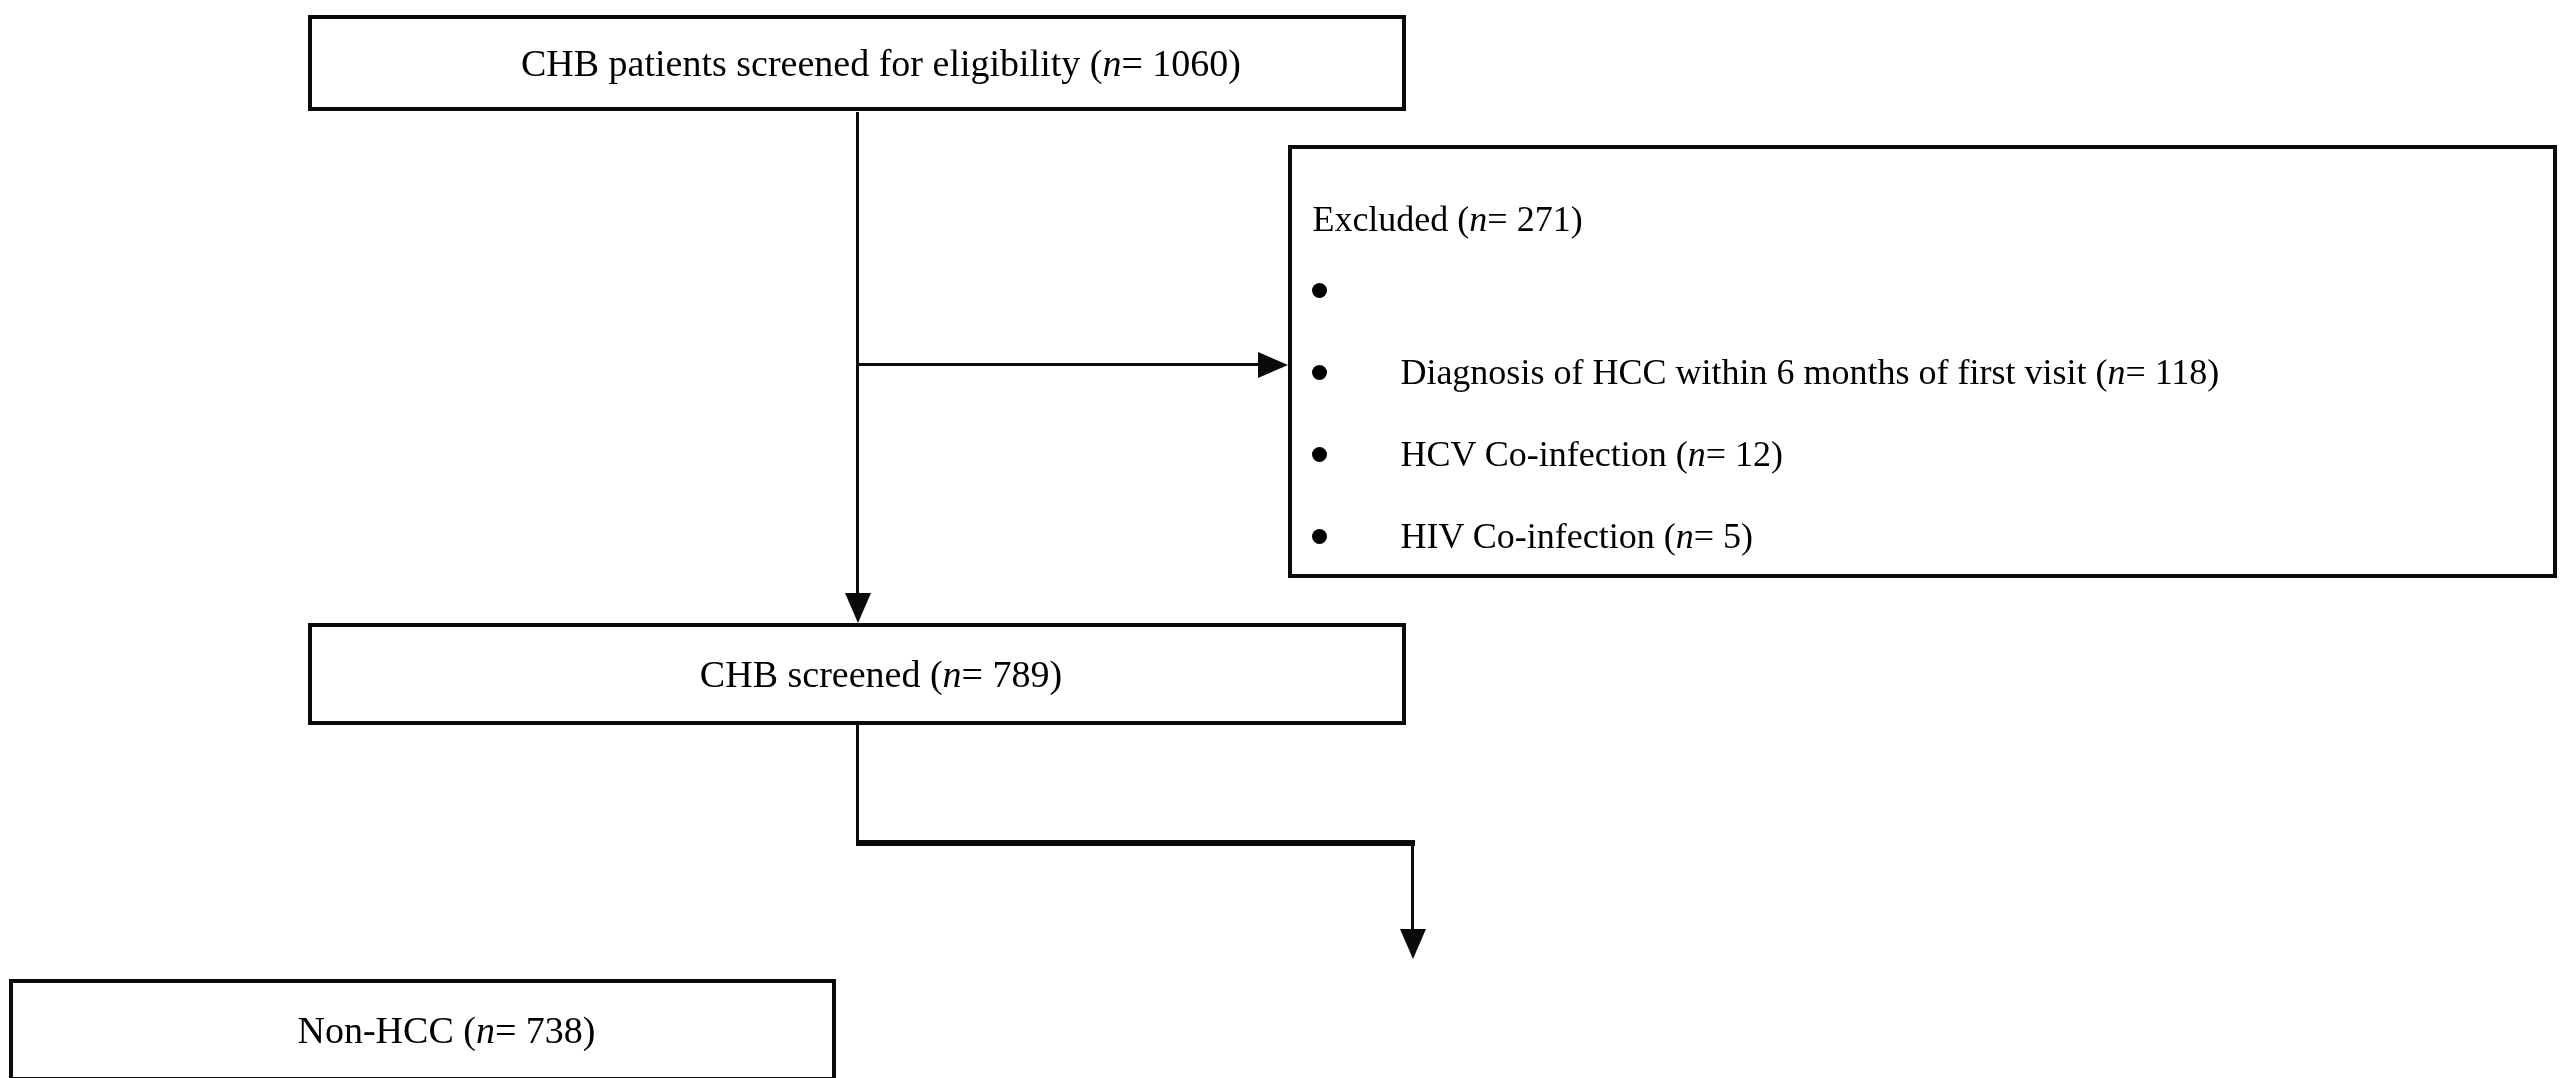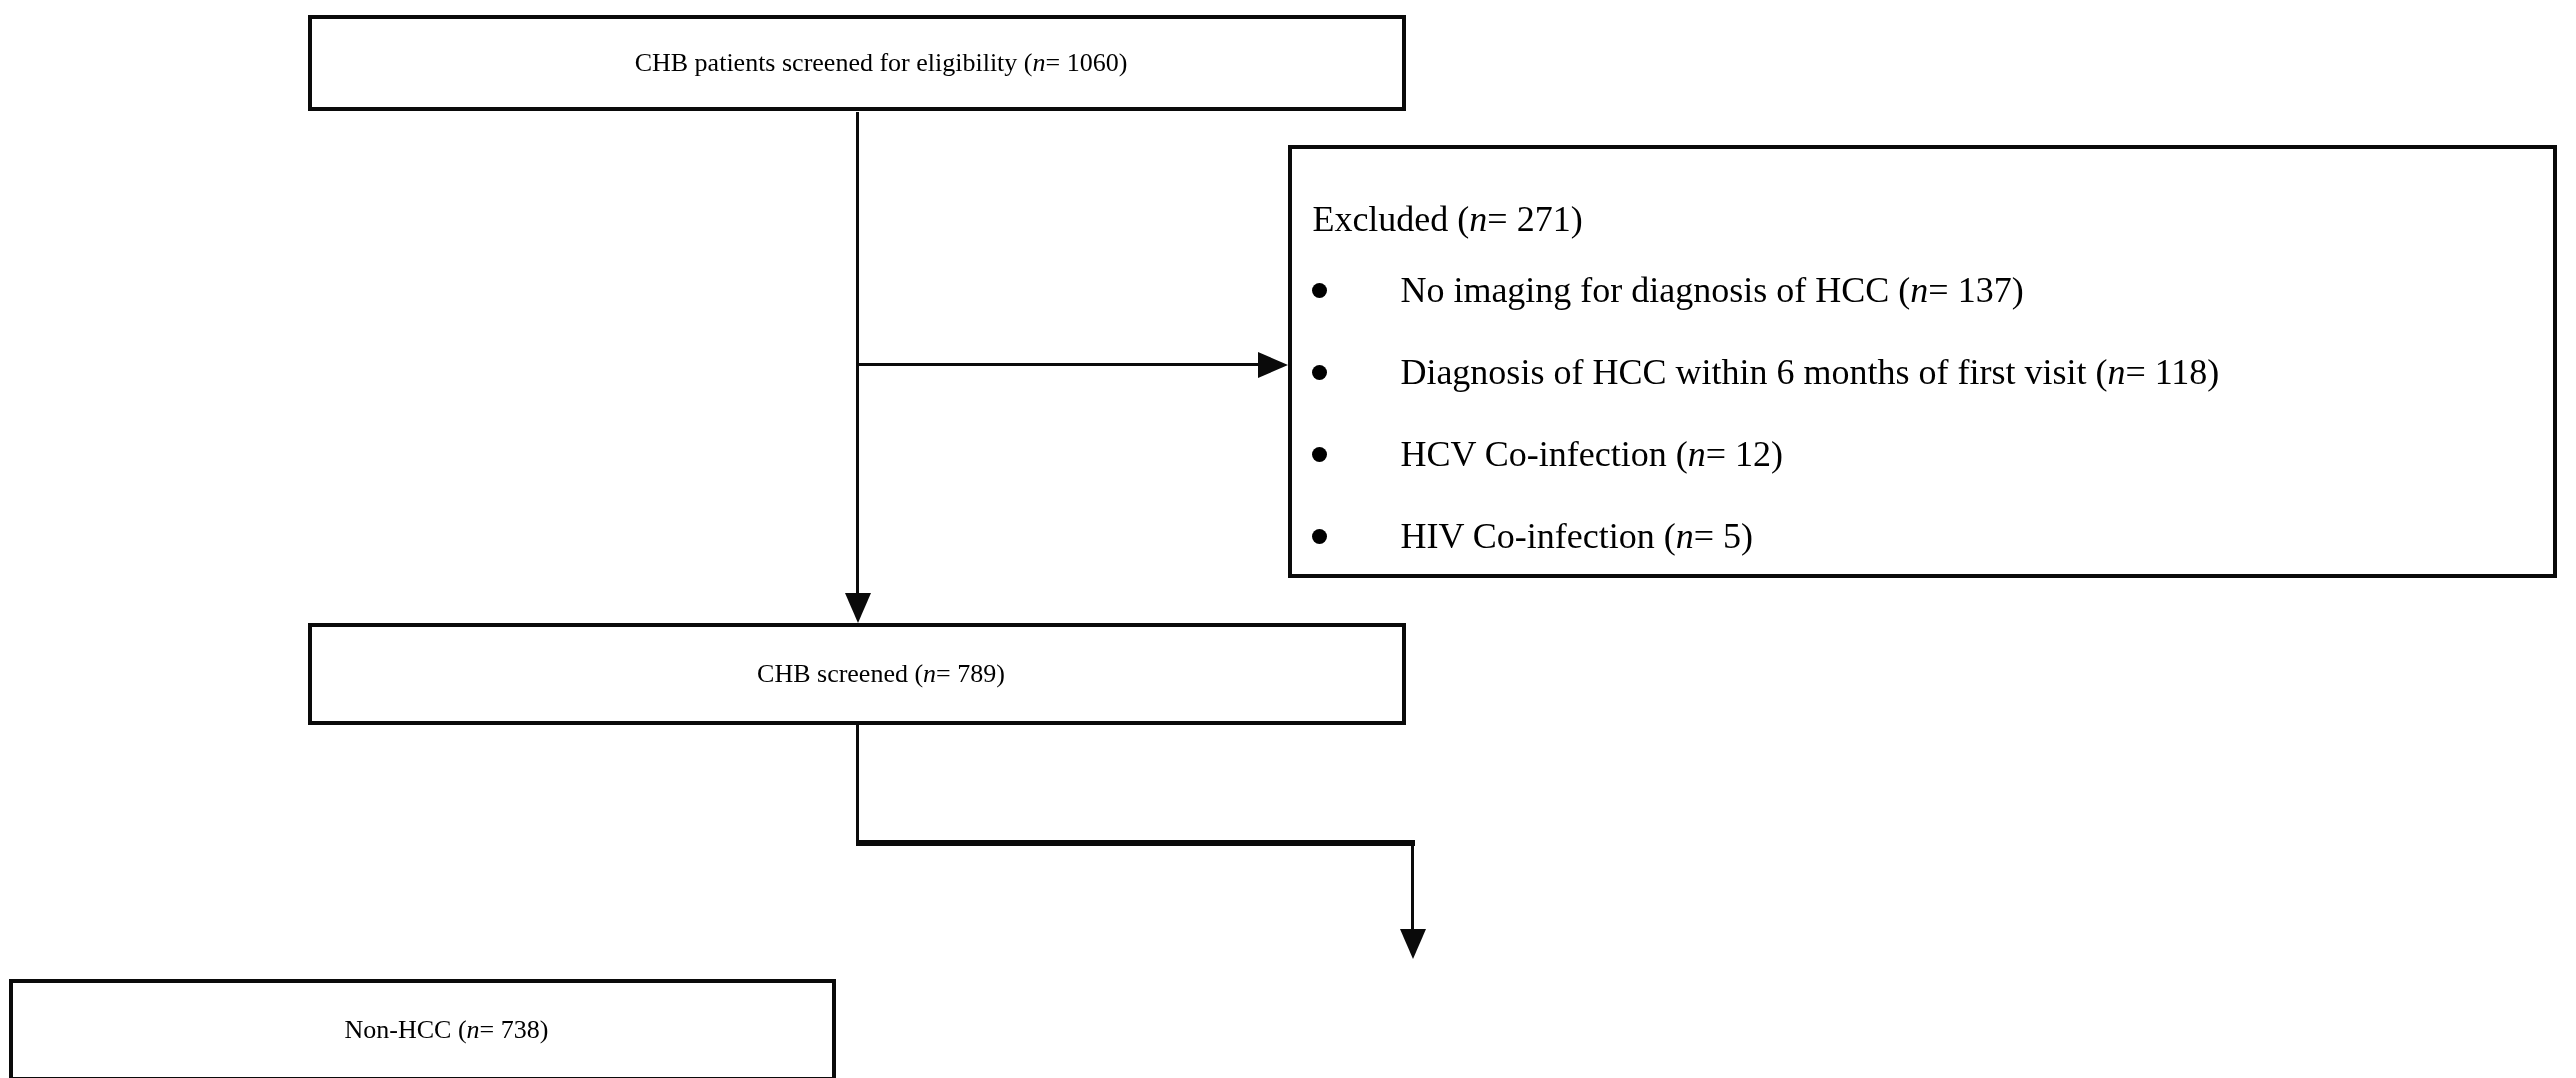--- a/index.html
+++ b/index.html
@@ -17,21 +17,21 @@
     overflow: hidden;
   }
   .box {
     position: absolute;
     background: #ffffff;
     border: 4.3px solid #0a0a0a;
     box-sizing: border-box;
     display: flex;
     align-items: center;
     justify-content: center;
-    font-size: 26px;
+    font-size: 38px;
     text-align: center;
     padding-left: 48px;
   }
   .box .label { white-space: nowrap; }
   .label i { font-style: italic; }
   #node-screened { left: 308px;  top: 15.4px;   width: 1098px; height: 96px; }
   #node-chb      { left: 308px;  top: 623px; width: 1098px; height: 102px; }
   #node-nonhcc   { left: 9px;   top: 964px; width: 827px; height: 102px; margin-top: 15px; }
   #node-hcc      { left: 997px; top: 959px; width: 825px; height: 97px; }
 
@@ -115,21 +115,20 @@
   <div class="arrowhead arrow-down" id="arrow-to-chb"></div>
 
   <div class="line" id="line-h1"></div>
   <div class="arrowhead arrow-right" id="arrow-to-excluded"></div>
 
   <div id="node-excluded">
     <div class="ex-title"><span>Excluded (</span><i>n</i><span>= 271)</span></div>
     <ul>
       <li>
         <span class="bullet-dot"></span>
-        <span class="label"><span>No imaging for diagnosis of HCC (</span><i>n</i><span>= 137)</span></span>
       </li>
       <li>
         <span class="bullet-dot"></span>
         <span class="label"><span>Diagnosis of HCC within 6 months of first visit (</span><i>n</i><span>= 118)</span></span>
       </li>
       <li>
         <span class="bullet-dot"></span>
         <span class="label"><span>HCV Co-infection (</span><i>n</i><span>= 12)</span></span>
       </li>
       <li>

